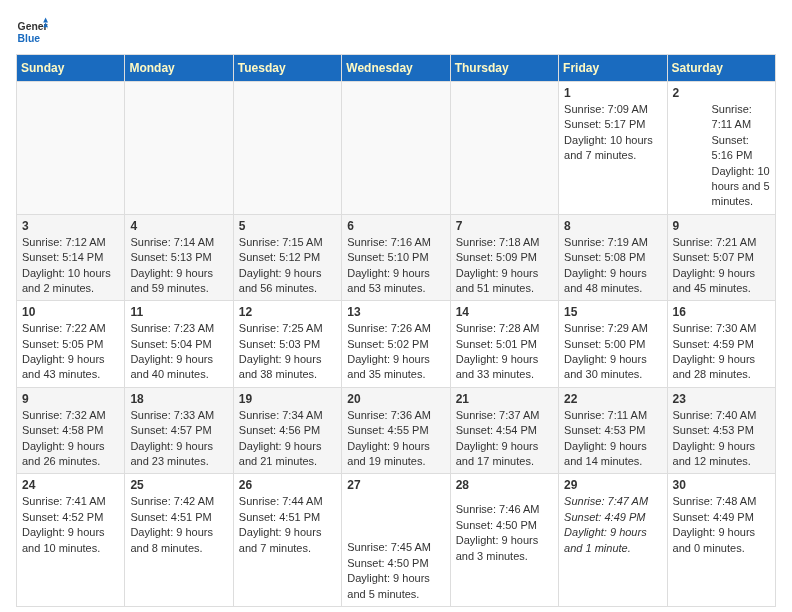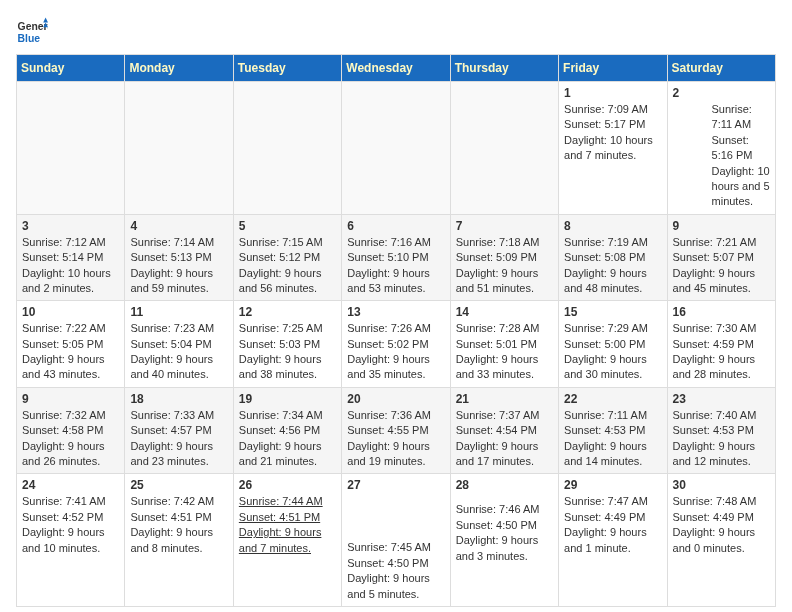--- a/index.html
+++ b/index.html
@@ -270,39 +270,39 @@
 Daylight: 9 hours and 10 minutes.</div>
         </td>
         <td>
           <div class="day-number">25</div>
           <div class="day-info" style="white-space: pre-line;">Sunrise: 7:42 AM
 Sunset: 4:51 PM
 Daylight: 9 hours and 8 minutes.</div>
         </td>
         <td>
           <div class="day-number">26</div>
-          <div class="day-info" style="white-space: pre-line; text-decoration: underline;">Sunrise: 7:44 AM
+          <div class="day-info" style="white-space: pre-line;">Sunrise: 7:44 AM
 Sunset: 4:51 PM
 Daylight: 9 hours and 7 minutes.</div>
         </td>
         <td>
           <div class="day-number">27</div>
           <div class="day-info" style="white-space: pre-line; margin-top: 48px;">Sunrise: 7:45 AM
 Sunset: 4:50 PM
 Daylight: 9 hours and 5 minutes.</div>
         </td>
         <td>
           <div class="day-number">28</div>
           <div class="day-info" style="white-space: pre-line; margin-top: 10px;">Sunrise: 7:46 AM
 Sunset: 4:50 PM
 Daylight: 9 hours and 3 minutes.</div>
         </td>
         <td>
           <div class="day-number">29</div>
-          <div class="day-info" style="white-space: pre-line;">Sunrise: 7:47 AM
+          <div class="day-info" style="white-space: pre-line; font-style: italic;">Sunrise: 7:47 AM
 Sunset: 4:49 PM
 Daylight: 9 hours and 1 minute.</div>
         </td>
         <td>
           <div class="day-number">30</div>
           <div class="day-info" style="white-space: pre-line;">Sunrise: 7:48 AM
 Sunset: 4:49 PM
 Daylight: 9 hours and 0 minutes.</div>
         </td>
       </tr>

